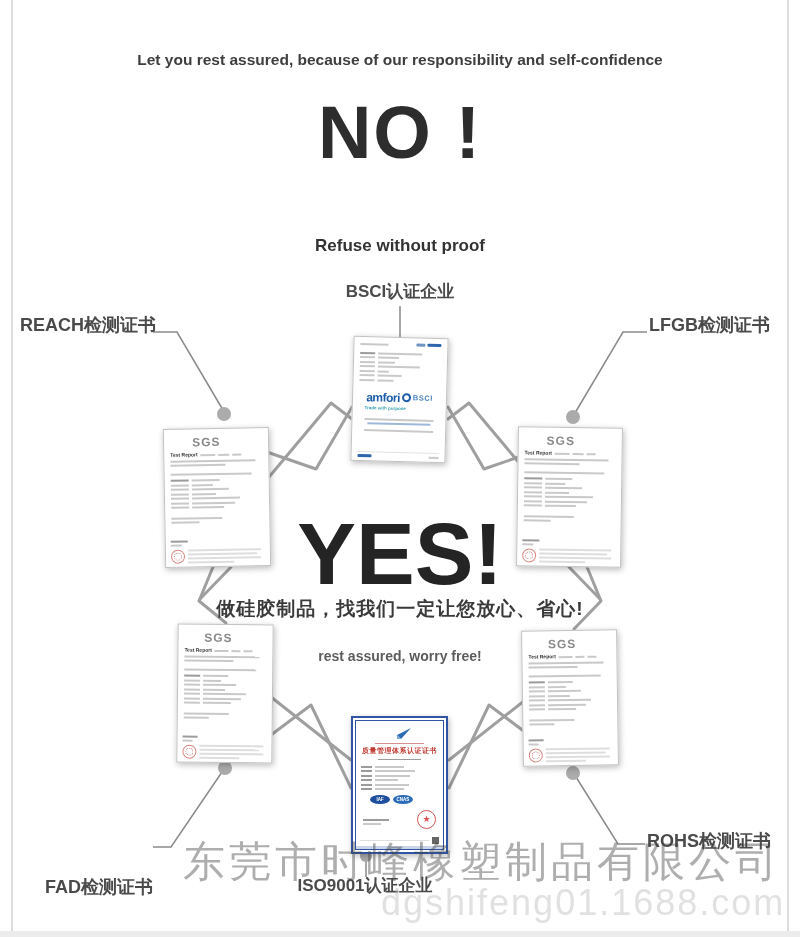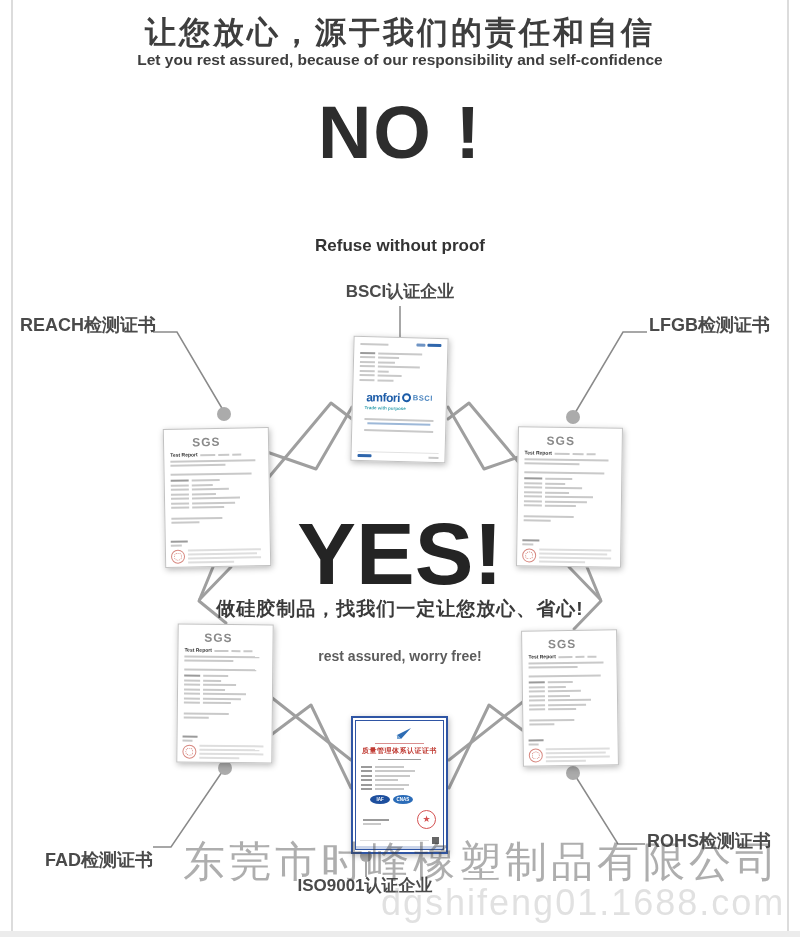--- a/index.html
+++ b/index.html
@@ -22,21 +22,21 @@
   #yes-word{top:503px;font-size:88px;font-weight:800;color:#242424;}
   #yes-cn{top:596px;font-size:19px;font-weight:700;letter-spacing:1px;color:#3a3a3a;}
   #yes-en1{top:622px;font-size:14px;font-weight:600;color:#5c5c5c;}
   #yes-en2{top:648px;font-size:14px;font-weight:600;color:#5c5c5c;}
 
   
   .lbl{position:absolute;font-size:18px;font-weight:600;color:#4a4a4a;white-space:nowrap;z-index:4;}
   #lbl-bsci{left:400px;top:280px;transform:translateX(-50%);font-size:17px;}
   #lbl-reach{left:20px;top:313px;text-align:center;}
   #lbl-lfgb{left:649px;top:313px;}
-  #lbl-fad{left:45px;top:848px;text-align:center;}
+  #lbl-fad{left:45px;top:875px;text-align:center;}
   #lbl-rohs{left:647px;top:829px;}
   #lbl-iso{left:365px;top:874px;transform:translateX(-50%);font-size:17px;}
 
   
   #wires{position:absolute;left:0;top:0;z-index:1;}
 
   
   .wm{position:absolute;z-index:5;pointer-events:none;color:#404040;opacity:.42;white-space:nowrap;}
   #wm-company{left:183px;top:834px;font-size:42px;letter-spacing:4px;}
   #wm-url{left:381px;top:882px;font-size:36px;letter-spacing:2px;color:#b8b8b8;}
@@ -110,21 +110,20 @@
 </style>
 </head>
 <body>
 
 <div id="canvas">
 
   <div class="edge" id="edge-left"></div>
   <div class="edge" id="edge-right"></div>
   <div id="bottom-strip"></div>
 
-  <div class="ctr-abs" id="title-cn">让您放心，源于我们的责任和自信</div>
   <div class="ctr-abs" id="title-en">Let you rest assured, because of our responsibility and self-confidence</div>
   <div class="ctr-abs" id="no-word">NO !</div>
   <div class="ctr-abs" id="no-en">Refuse without proof</div>
   <div class="ctr-abs" id="yes-word">YES!</div>
   <div class="ctr-abs" id="yes-cn">做硅胶制品，找我们一定让您放心、省心!</div>
   <div class="ctr-abs" id="yes-en2">rest assured, worry free!</div>
 
   <svg id="wires" width="800" height="937" viewBox="0 0 800 937">
     <g stroke="#9f9f9f" stroke-width="3" fill="none" stroke-linejoin="round" stroke-linecap="round">
       <path d="M264,483 L331,403 L352,419"></path>

